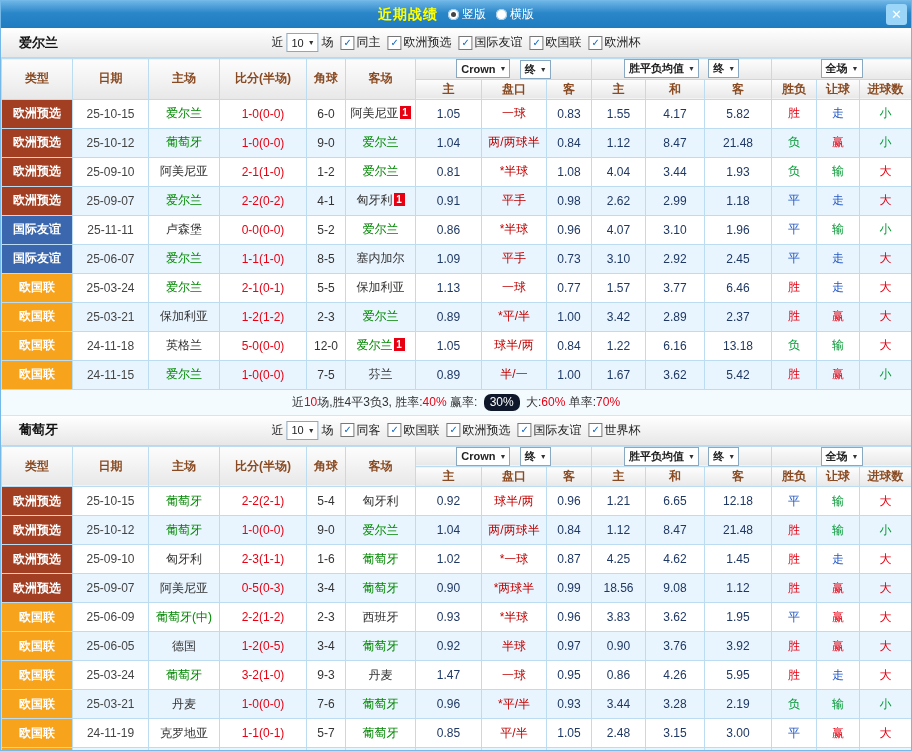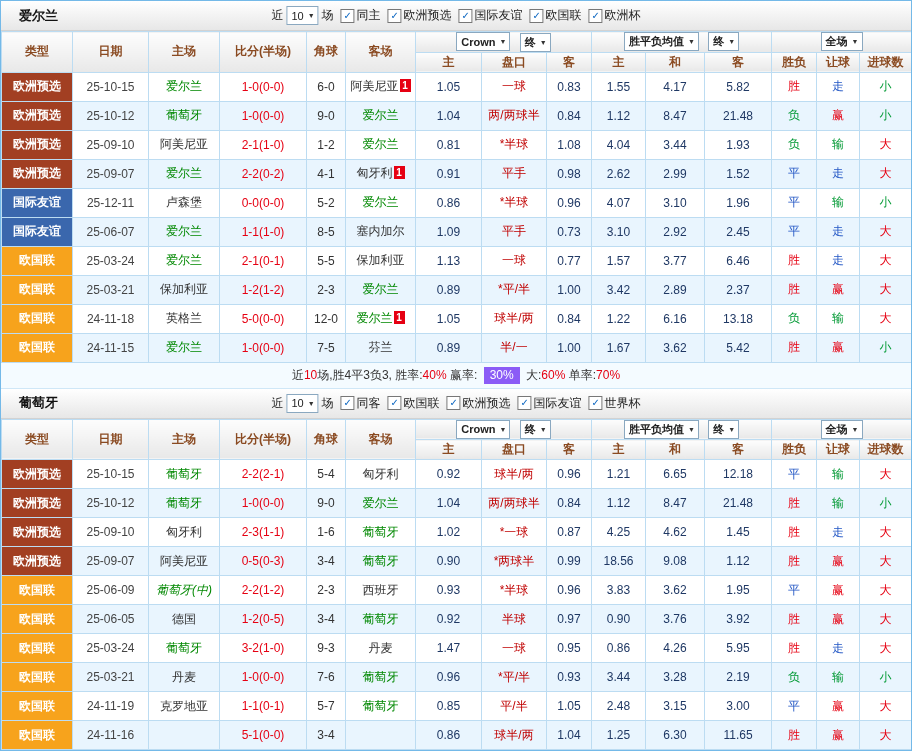--- a/index.html
+++ b/index.html
@@ -49,20 +49,32 @@
   .summary{height:25px;line-height:25px;text-align:center;font-size:12px;color:#333;background:#f4fbff;
            border-bottom:1px solid #cfe7f7;}
   .sum-red{color:#e60012;}
   .sum-badge{display:inline-block;background:#33a033;color:#fff;padding:0 6px;height:17px;line-height:17px;margin:0 3px;}
 </style>
 </head>
 <body>
 
 <div class="frame">
 
+  <div class="titlebar">
+    <span class="title">近期战绩</span>
+    <label class="radio">
+      <span class="rdot on"></span>
+      <span>竖版</span>
+    </label>
+    <label class="radio">
+      <span class="rdot"></span>
+      <span>横版</span>
+    </label>
+    <div class="close">✕</div>
+  </div>
 
   <div class="team-bar">
     <span class="team-name">爱尔兰</span>
     <div class="filters">
         <span>近</span>
         <span class="dd">
           <span>10</span>
           <span class="arr">▼</span>
         </span>
         <span>场</span>
@@ -211,28 +223,28 @@
     <td class="c-date">25-09-07</td>
     <td class="c-team"><span style="color: rgb(0, 136, 0);">爱尔兰</span></td>
     <td class="c-score">2-2(0-2)</td>
     <td class="c-corner">4-1</td>
     <td class="c-team"><span>匈牙利</span><span class="badge1">1</span></td>
     <td class="c-odds">0.91</td>
     <td class="c-hc">平手</td>
     <td class="c-odds">0.98</td>
     <td class="c-odds">2.62</td>
     <td class="c-odds">2.99</td>
-    <td class="c-odds">1.52</td>
+    <td class="c-odds">1.18</td>
     <td class="c-res" style="color: rgb(35, 87, 197);">平</td>
     <td class="c-res" style="color: rgb(35, 87, 197);">走</td>
     <td class="c-res" style="color: rgb(230, 0, 18);">大</td>
   </tr>
         <tr>
     <td class="c-type" style="background: rgb(58, 103, 173);">国际友谊</td>
-    <td class="c-date">25-12-11</td>
+    <td class="c-date">25-11-11</td>
     <td class="c-team"><span>卢森堡</span></td>
     <td class="c-score">0-0(0-0)</td>
     <td class="c-corner">5-2</td>
     <td class="c-team"><span style="color: rgb(0, 136, 0);">爱尔兰</span></td>
     <td class="c-odds">0.86</td>
     <td class="c-hc">*半球</td>
     <td class="c-odds">0.96</td>
     <td class="c-odds">4.07</td>
     <td class="c-odds">3.10</td>
     <td class="c-odds">1.96</td>
@@ -321,21 +333,21 @@
     <td class="c-odds">1.67</td>
     <td class="c-odds">3.62</td>
     <td class="c-odds">5.42</td>
     <td class="c-res" style="color: rgb(230, 0, 18);">胜</td>
     <td class="c-res" style="color: rgb(230, 0, 18);">赢</td>
     <td class="c-res" style="color: rgb(0, 153, 51);">小</td>
   </tr>
       </tbody>
   </table>
 
-  <div class="summary"><span>近</span><span class="sum-red">10</span><span>场,胜4平3负3, 胜率:</span><span class="sum-red">40%</span><span> 赢率: </span><span class="sum-badge" style="background: #8b5cf6;">30%</span><span> 大:</span><span class="sum-red">60%</span><span> 单率:</span><span class="sum-red">70%</span></div>
+  <div class="summary"><span>近</span><span class="sum-red">10</span><span>场,胜4平3负3, 胜率:</span><span class="sum-red">40%</span><span> 赢率: </span><span class="sum-badge" style="background: #0f172a; border-radius: 7px;">30%</span><span> 大:</span><span class="sum-red">60%</span><span> 单率:</span><span class="sum-red">70%</span></div>
 
   <div class="team-bar">
     <span class="team-name">葡萄牙</span>
     <div class="filters">
         <span>近</span>
         <span class="dd">
           <span>10</span>
           <span class="arr">▼</span>
         </span>
         <span>场</span>
@@ -492,21 +504,21 @@
     <td class="c-odds">18.56</td>
     <td class="c-odds">9.08</td>
     <td class="c-odds">1.12</td>
     <td class="c-res" style="color: rgb(230, 0, 18);">胜</td>
     <td class="c-res" style="color: rgb(230, 0, 18);">赢</td>
     <td class="c-res" style="color: rgb(230, 0, 18);">大</td>
   </tr>
         <tr>
     <td class="c-type" style="background: rgb(247, 163, 28);">欧国联</td>
     <td class="c-date">25-06-09</td>
-    <td class="c-team"><span style="color: rgb(0, 136, 0); font-style: italic;">葡萄牙(中)</span></td>
+    <td class="c-team"><span style="color: rgb(0, 136, 0);">葡萄牙(中)</span></td>
     <td class="c-score">2-2(1-2)</td>
     <td class="c-corner">2-3</td>
     <td class="c-team"><span>西班牙</span></td>
     <td class="c-odds">0.93</td>
     <td class="c-hc">*半球</td>
     <td class="c-odds">0.96</td>
     <td class="c-odds">3.83</td>
     <td class="c-odds">3.62</td>
     <td class="c-odds">1.95</td>
     <td class="c-res" style="color: rgb(35, 87, 197);">平</td>

